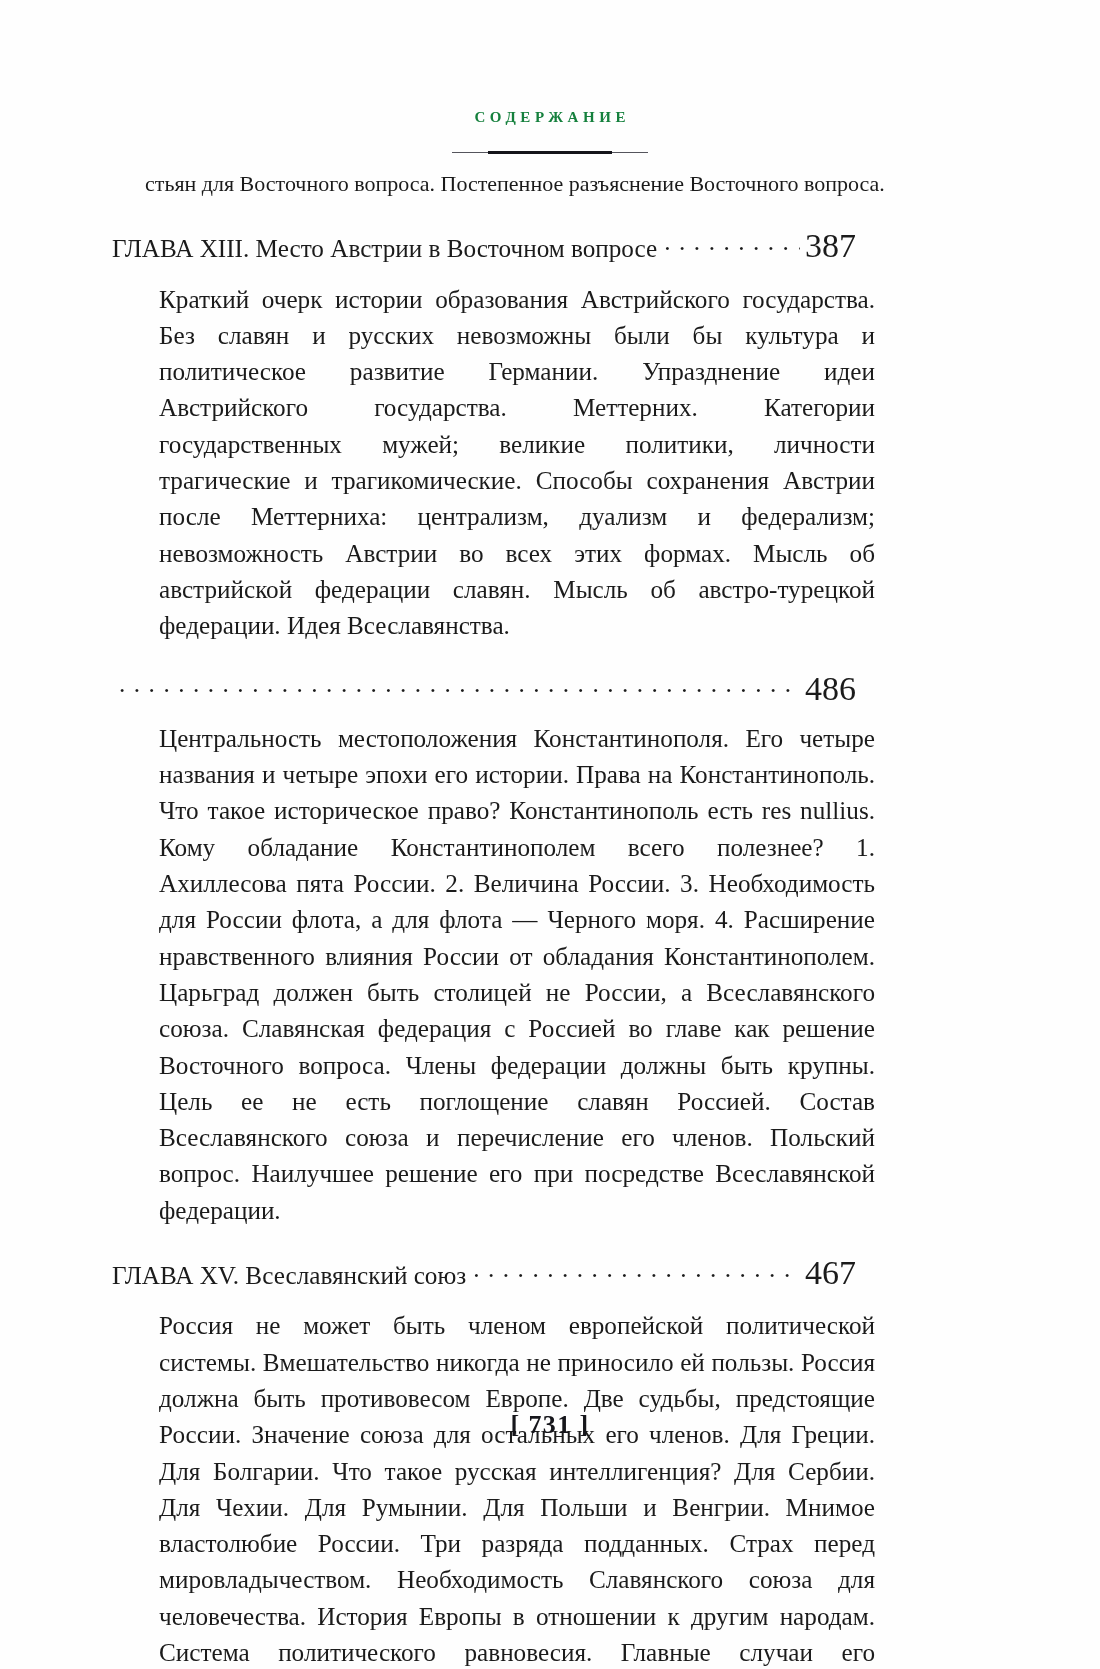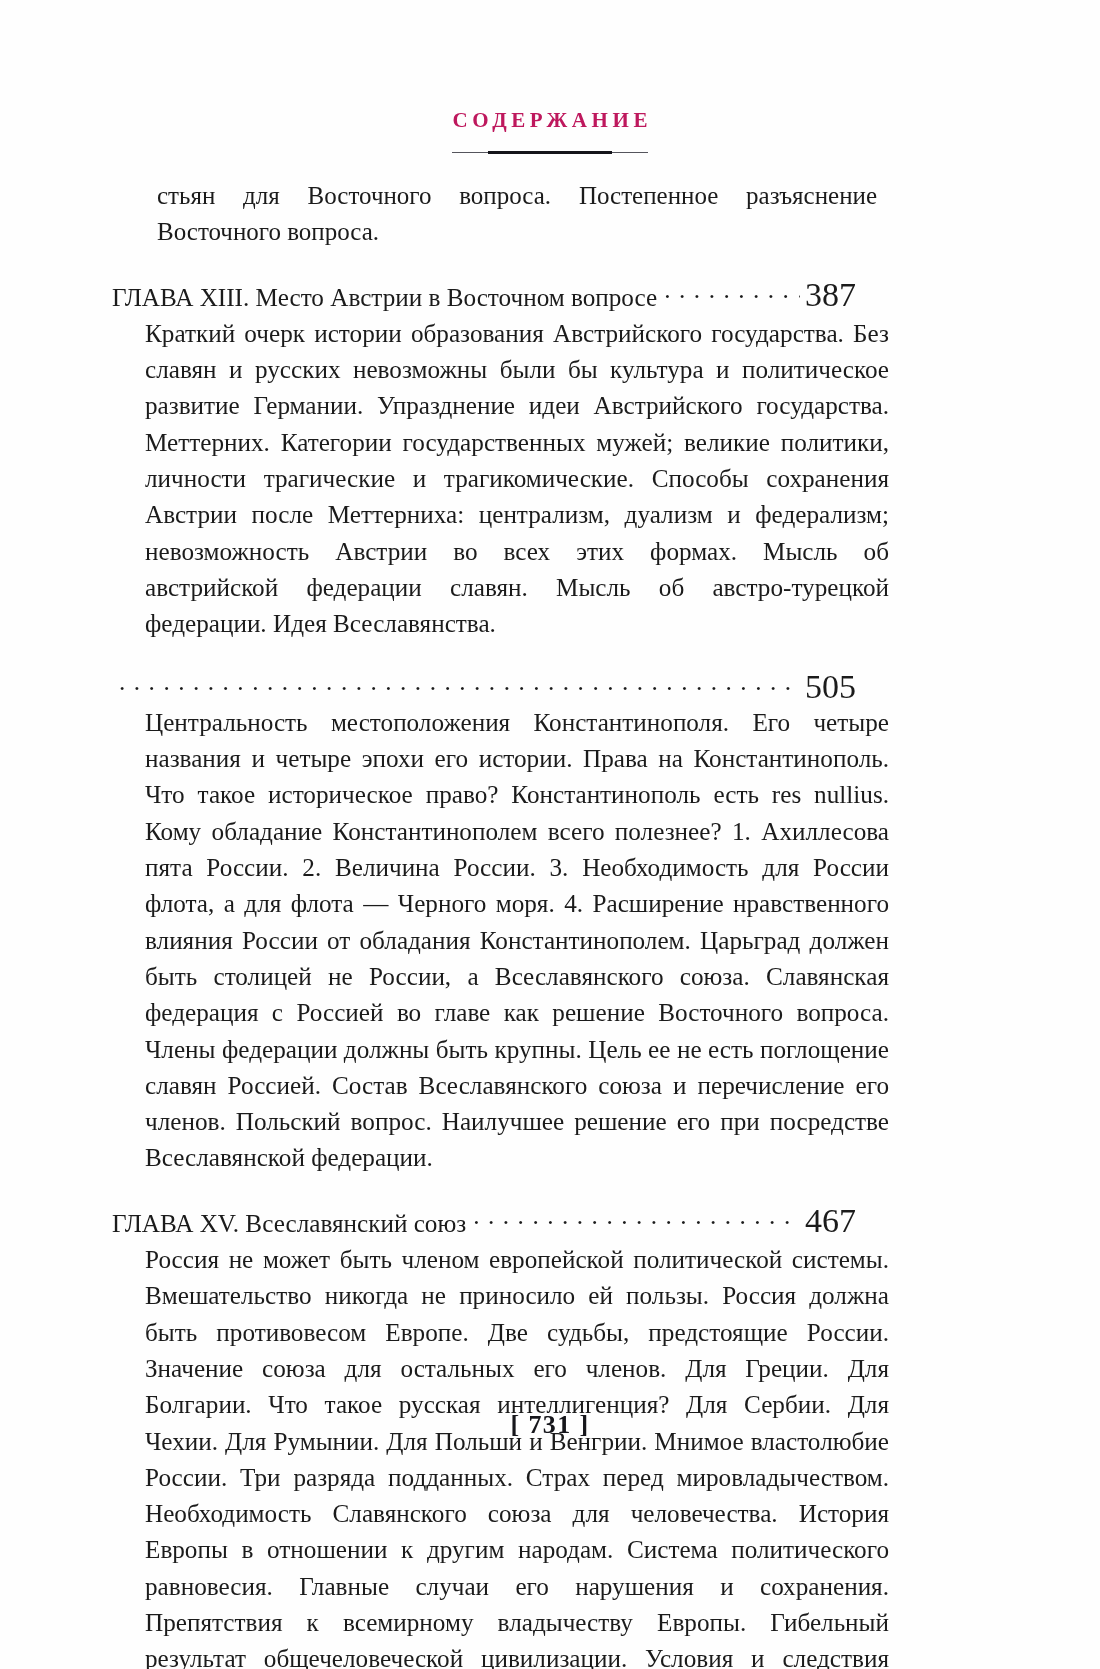--- a/index.html
+++ b/index.html
@@ -28,24 +28,24 @@
   
   .running-head-wrap {
     position: absolute;
     left: 0;
     top: 108px;
     width: 1100px;
     text-align: center;
   }
   .running-head {
     font-family: "Liberation Serif", "DejaVu Serif", serif;
-    font-size: 21px;
+    font-size: 15px;
     font-weight: 700;
     letter-spacing: 4.6px;
-    color: #be185d;
+    color: #15803d;
     text-indent: 4.6px;
     display: inline-block;
   }
 
   
   .head-rule {
     position: absolute;
     left: 50%;
     top: 150px;
     transform: translateX(-50%);
@@ -71,25 +71,25 @@
 
   
   .content {
     position: absolute;
     left: 145px;
     top: 166px;
     width: 744px;
   }
 
   .para {
-    font-size: 25px;
+    font-size: 22px;
     line-height: 36.3px;
     text-align: justify;
     text-align-last: left;
-    margin: 12px;
+    margin: 0;
     color: #1b1b1b;
     hyphens: manual;
   }
 
   
   .para-cont {
     margin-bottom: 26px;
   }
 
   
@@ -132,21 +132,21 @@
     flex: 0 0 auto;
     color: #1b1b1b;
     font-size: 34px;
   }
 
   .chap-desc {
     font-size: 25.2px;
     line-height: 36.3px;
     text-align: justify;
     text-align-last: left;
-    margin: 0;
+    margin: 14px;
     color: #1b1b1b;
   }
 
   
   .folio {
     position: absolute;
     left: 0;
     top: 1410px;
     width: 1100px;
     text-align: center;
@@ -179,21 +179,21 @@
         <span class="chap-title">ГЛАВА XIII. Место Австрии в Восточном вопросе</span>
         <span class="leader"></span>
         <span class="chap-page">387</span>
       </div>
       <p class="chap-desc">Краткий очерк истории образования Австрийского государства. Без славян и русских невозможны были бы культура и политическое развитие Германии. Упразднение идеи Австрийского государства. Меттерних. Категории государственных мужей; великие политики, личности трагические и трагикомические. Способы сохранения Австрии после Меттерниха: централизм, дуализм и федерализм; невозможность Австрии во всех этих формах. Мысль об австрийской федерации славян. Мысль об австро-турецкой федерации. Идея Всеславянства.</p>
     </div>
 
     <div class="chapter">
       <div class="chap-line">
         <span class="leader"></span>
-        <span class="chap-page">505</span>
+        <span class="chap-page">486</span>
       </div>
       <p class="chap-desc">Центральность местоположения Константинополя. Его четыре названия и четыре эпохи его истории. Права на Константинополь. Что такое историческое право? Константинополь есть res nullius. Кому обладание Константинополем всего полезнее? 1. Ахиллесова пята России. 2. Величина России. 3. Необходимость для России флота, а для флота — Черного моря. 4. Расширение нравственного влияния России от обладания Константинополем. Царьград должен быть столицей не России, а Всеславянского союза. Славянская федерация с Россией во главе как решение Восточного вопроса. Члены федерации должны быть крупны. Цель ее не есть поглощение славян Россией. Состав Всеславянского союза и перечисление его членов. Польский вопрос. Наилучшее решение его при посредстве Всеславянской федерации.</p>
     </div>
 
     <div class="chapter">
       <div class="chap-line">
         <span class="chap-title">ГЛАВА XV. Всеславянский союз</span>
         <span class="leader"></span>
         <span class="chap-page">467</span>
       </div>

